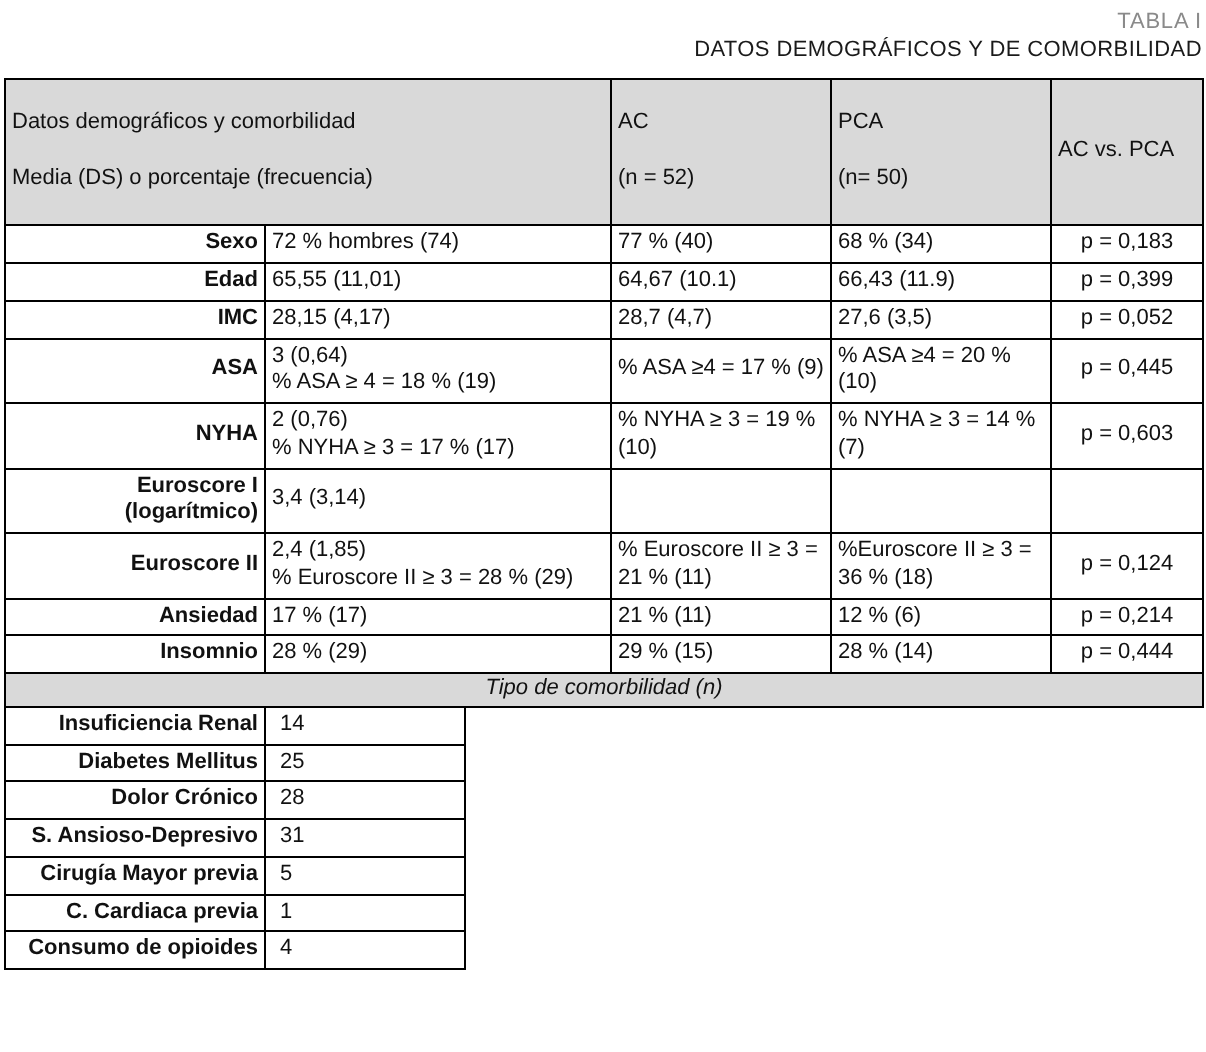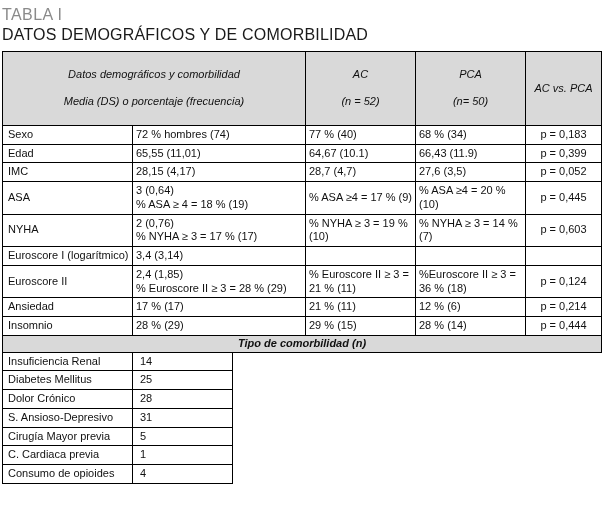--- a/index.html
+++ b/index.html
@@ -1,29 +1,29 @@
 <!DOCTYPE html>
 <html><head>
 <meta charset="utf-8">
 <style>
   html, body { margin:0; padding:0; background:#ffffff; }
   body { font-family:"Liberation Sans", sans-serif; color:#111; }
   .page { width:603px; height:526px; box-sizing:border-box; padding:2px; overflow:hidden; }
-  .caption { text-align:left; font-size:16px; line-height:1.25; padding:3px 0 6px 0; }
+  .caption { text-align:right; font-size:11px; line-height:1.25; padding:3px 0 6px 0; }
   .caption-number { color:#8a8a8a; letter-spacing:0.4px; }
   .caption-title { color:#1a1a1a; letter-spacing:0.2px; }
   table.tbl { border-collapse:collapse; width:599px; table-layout:fixed; font-size:11px; line-height:1.25; }
   .tbl th, .tbl td { border:1px solid #000; padding:2px 3px; vertical-align:middle; white-space:pre-line; word-wrap:break-word; }
-  .tbl th { background:#d9d9d9; font-style:italic; font-weight:normal; text-align:center; }
-  td.lbl { text-align:left; padding-left:5px; }
+  .tbl th { background:#d9d9d9; font-weight:normal; text-align:left; }
+  td.lbl { text-align:right; padding-left:5px;font-weight:bold; }
   td.val { }
   td.pval { text-align:center; }
   td.ncell { text-align:left; padding-left:7px; }
   td.filler { border:none; background:#fff; }
-  tr.section td { background:#d9d9d9; font-style:italic; text-align:center; padding:1px 3px;font-weight:bold; }
+  tr.section td { background:#d9d9d9; font-style:italic; text-align:center; padding:1px 3px; }
 </style>
 </head>
 <body>
 
 <div class="page">
 
   <div class="caption">
     <div class="caption-number">TABLA I</div>
     <div class="caption-title">DATOS DEMOGRÁFICOS Y DE COMORBILIDAD</div>
   </div>

